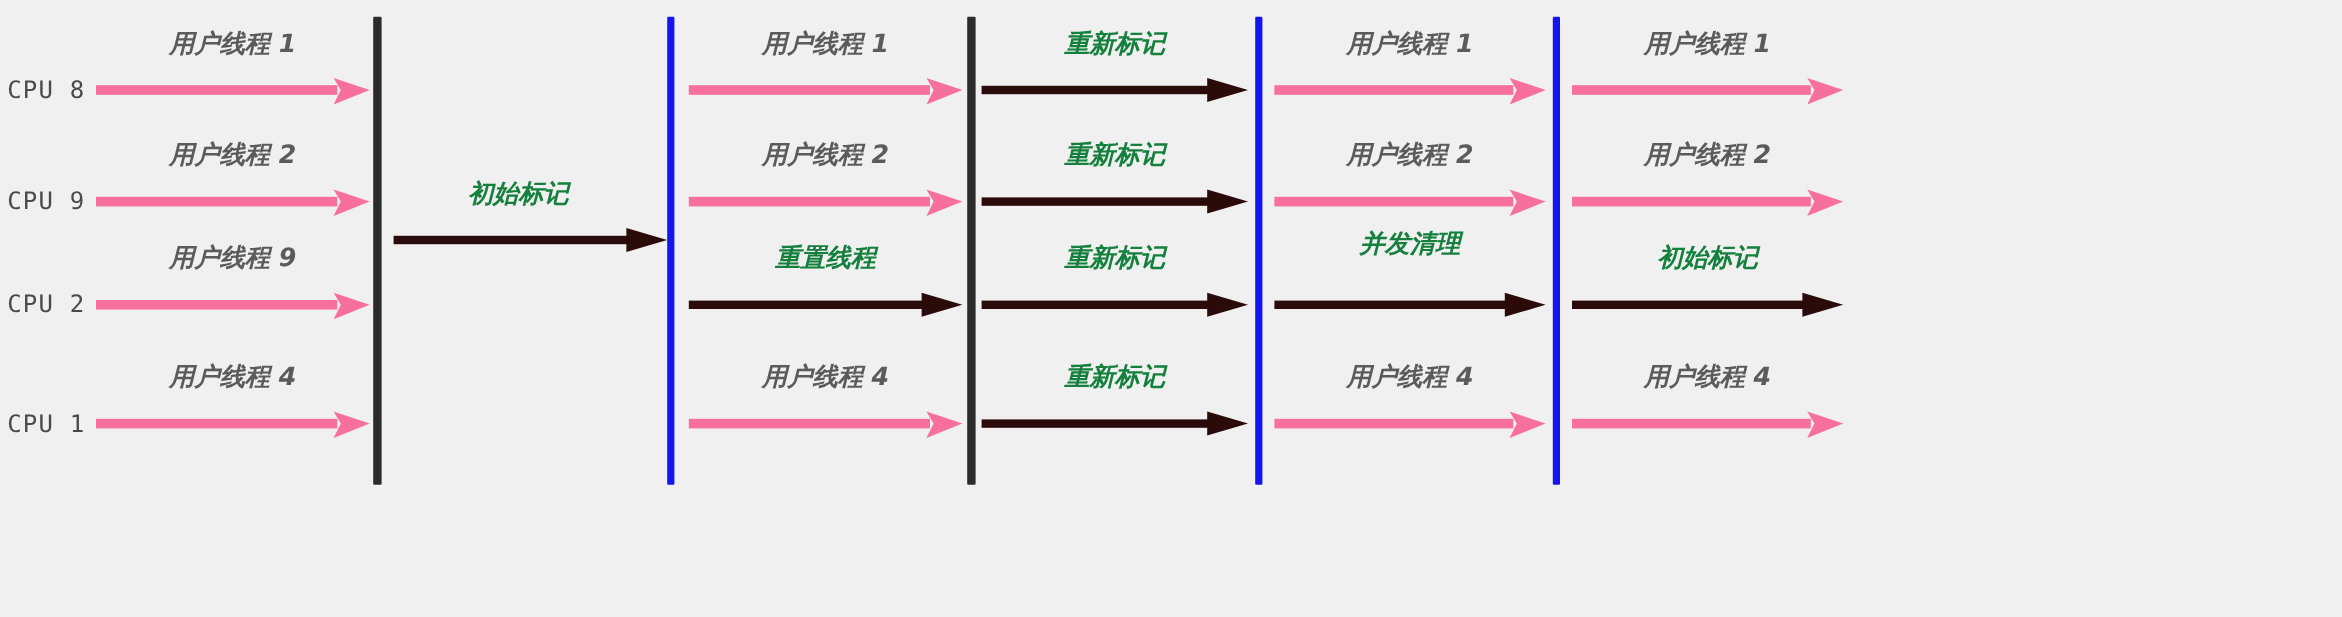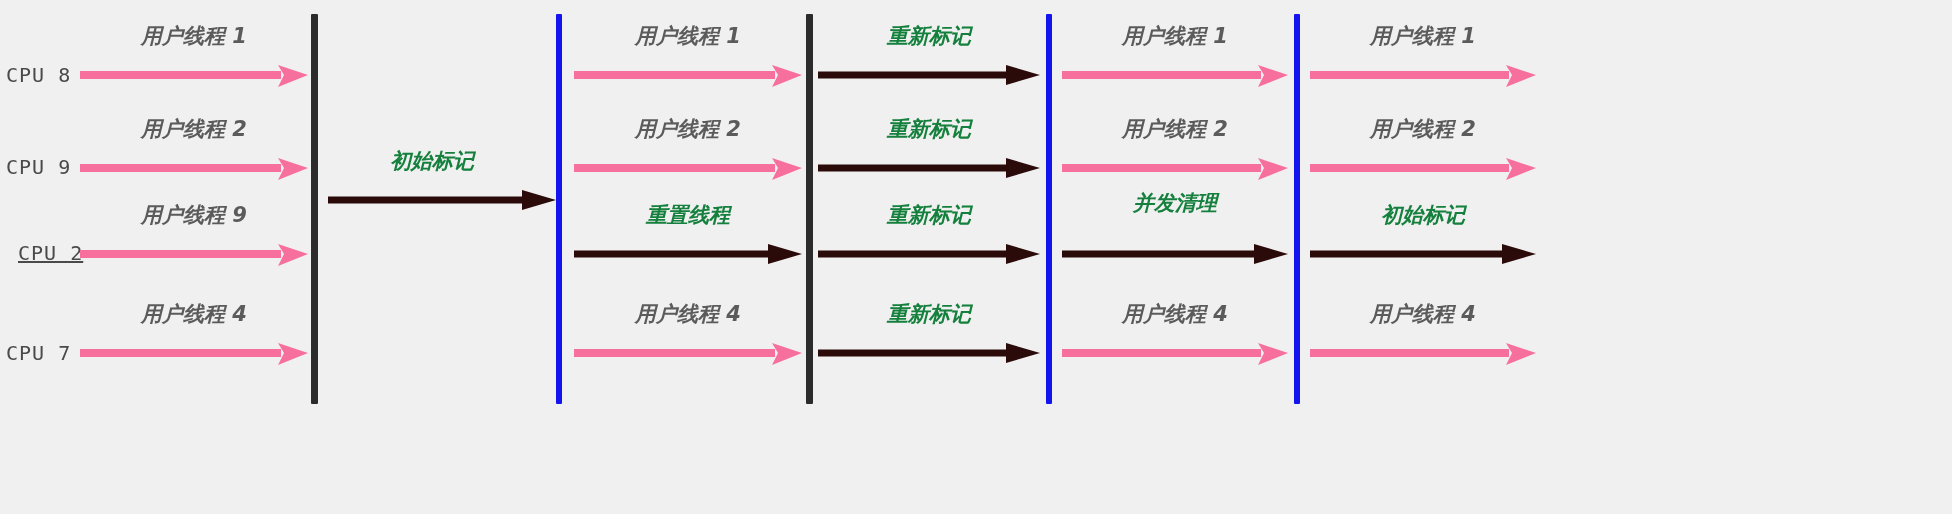--- a/index.html
+++ b/index.html
@@ -72,22 +72,22 @@
   <div id="dividers-layer">
       <div class="divider black" style="left: 311px;"></div>
       <div class="divider blue" style="left: 556px;"></div>
       <div class="divider black" style="left: 806px;"></div>
       <div class="divider blue" style="left: 1046px;"></div>
       <div class="divider blue" style="left: 1294px;"></div>
     </div>
   <div id="cpu-labels-layer">
       <div class="cpu-label" style="left: 6px; top: 63px;">CPU 8</div>
       <div class="cpu-label" style="left: 6px; top: 155px;">CPU 9</div>
-      <div class="cpu-label" style="left: 18px; top: 241px; text-decoration: underline;">CPU 2</div>
-      <div class="cpu-label" style="left: 6px; top: 341px;">CPU 7</div>
+      <div class="cpu-label" style="left: 6px; top: 241px;">CPU 2</div>
+      <div class="cpu-label" style="left: 6px; top: 341px;">CPU 1</div>
     </div>
   <div id="arrows-layer">
       <div class="arrow" style="left: 80px; top: 61px; width: 228px;">
         <svg width="228" height="28" viewBox="0 0 228 28">
           <rect x="0" y="10" width="201" height="8" fill="#f7709d"></rect>
           <polygon points="198,4 228,14 198,26 204,14" fill="#f7709d"></polygon>
         </svg>
       </div>
       <div class="caption user" style="left: 80px; width: 228px; top: 26px;">用户线程 1</div>
       <div class="arrow" style="left: 80px; top: 154px; width: 228px;">

